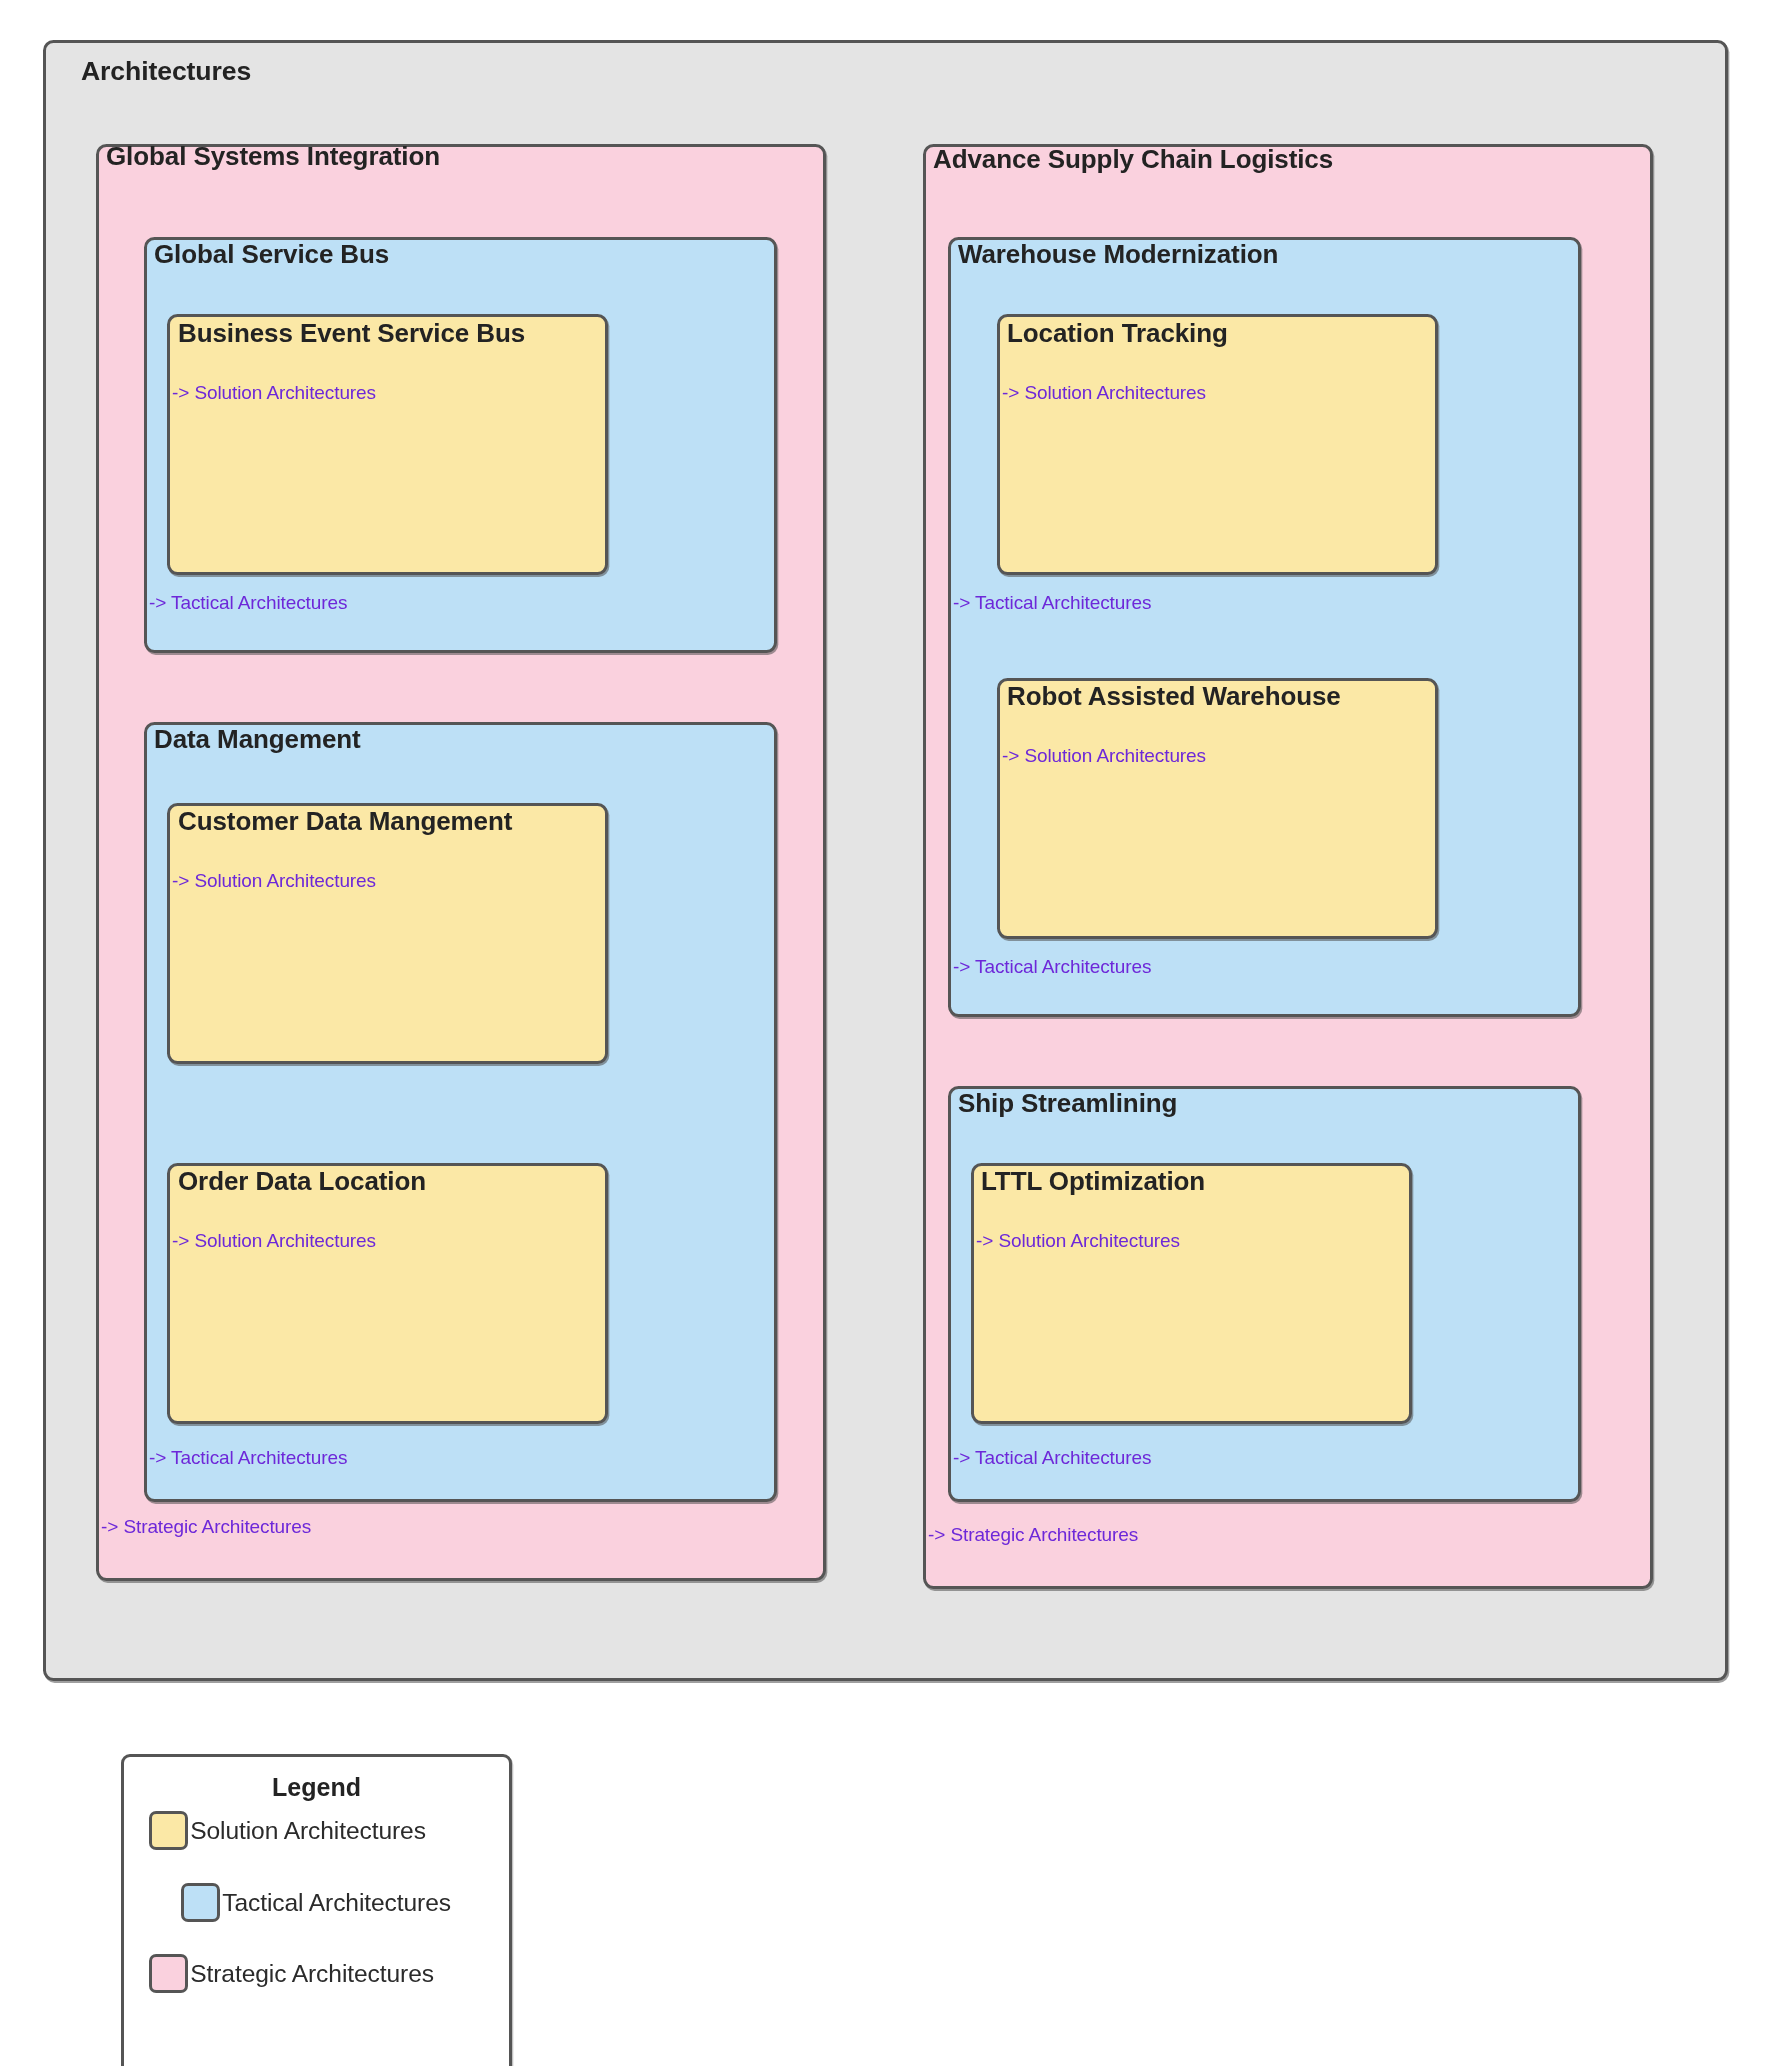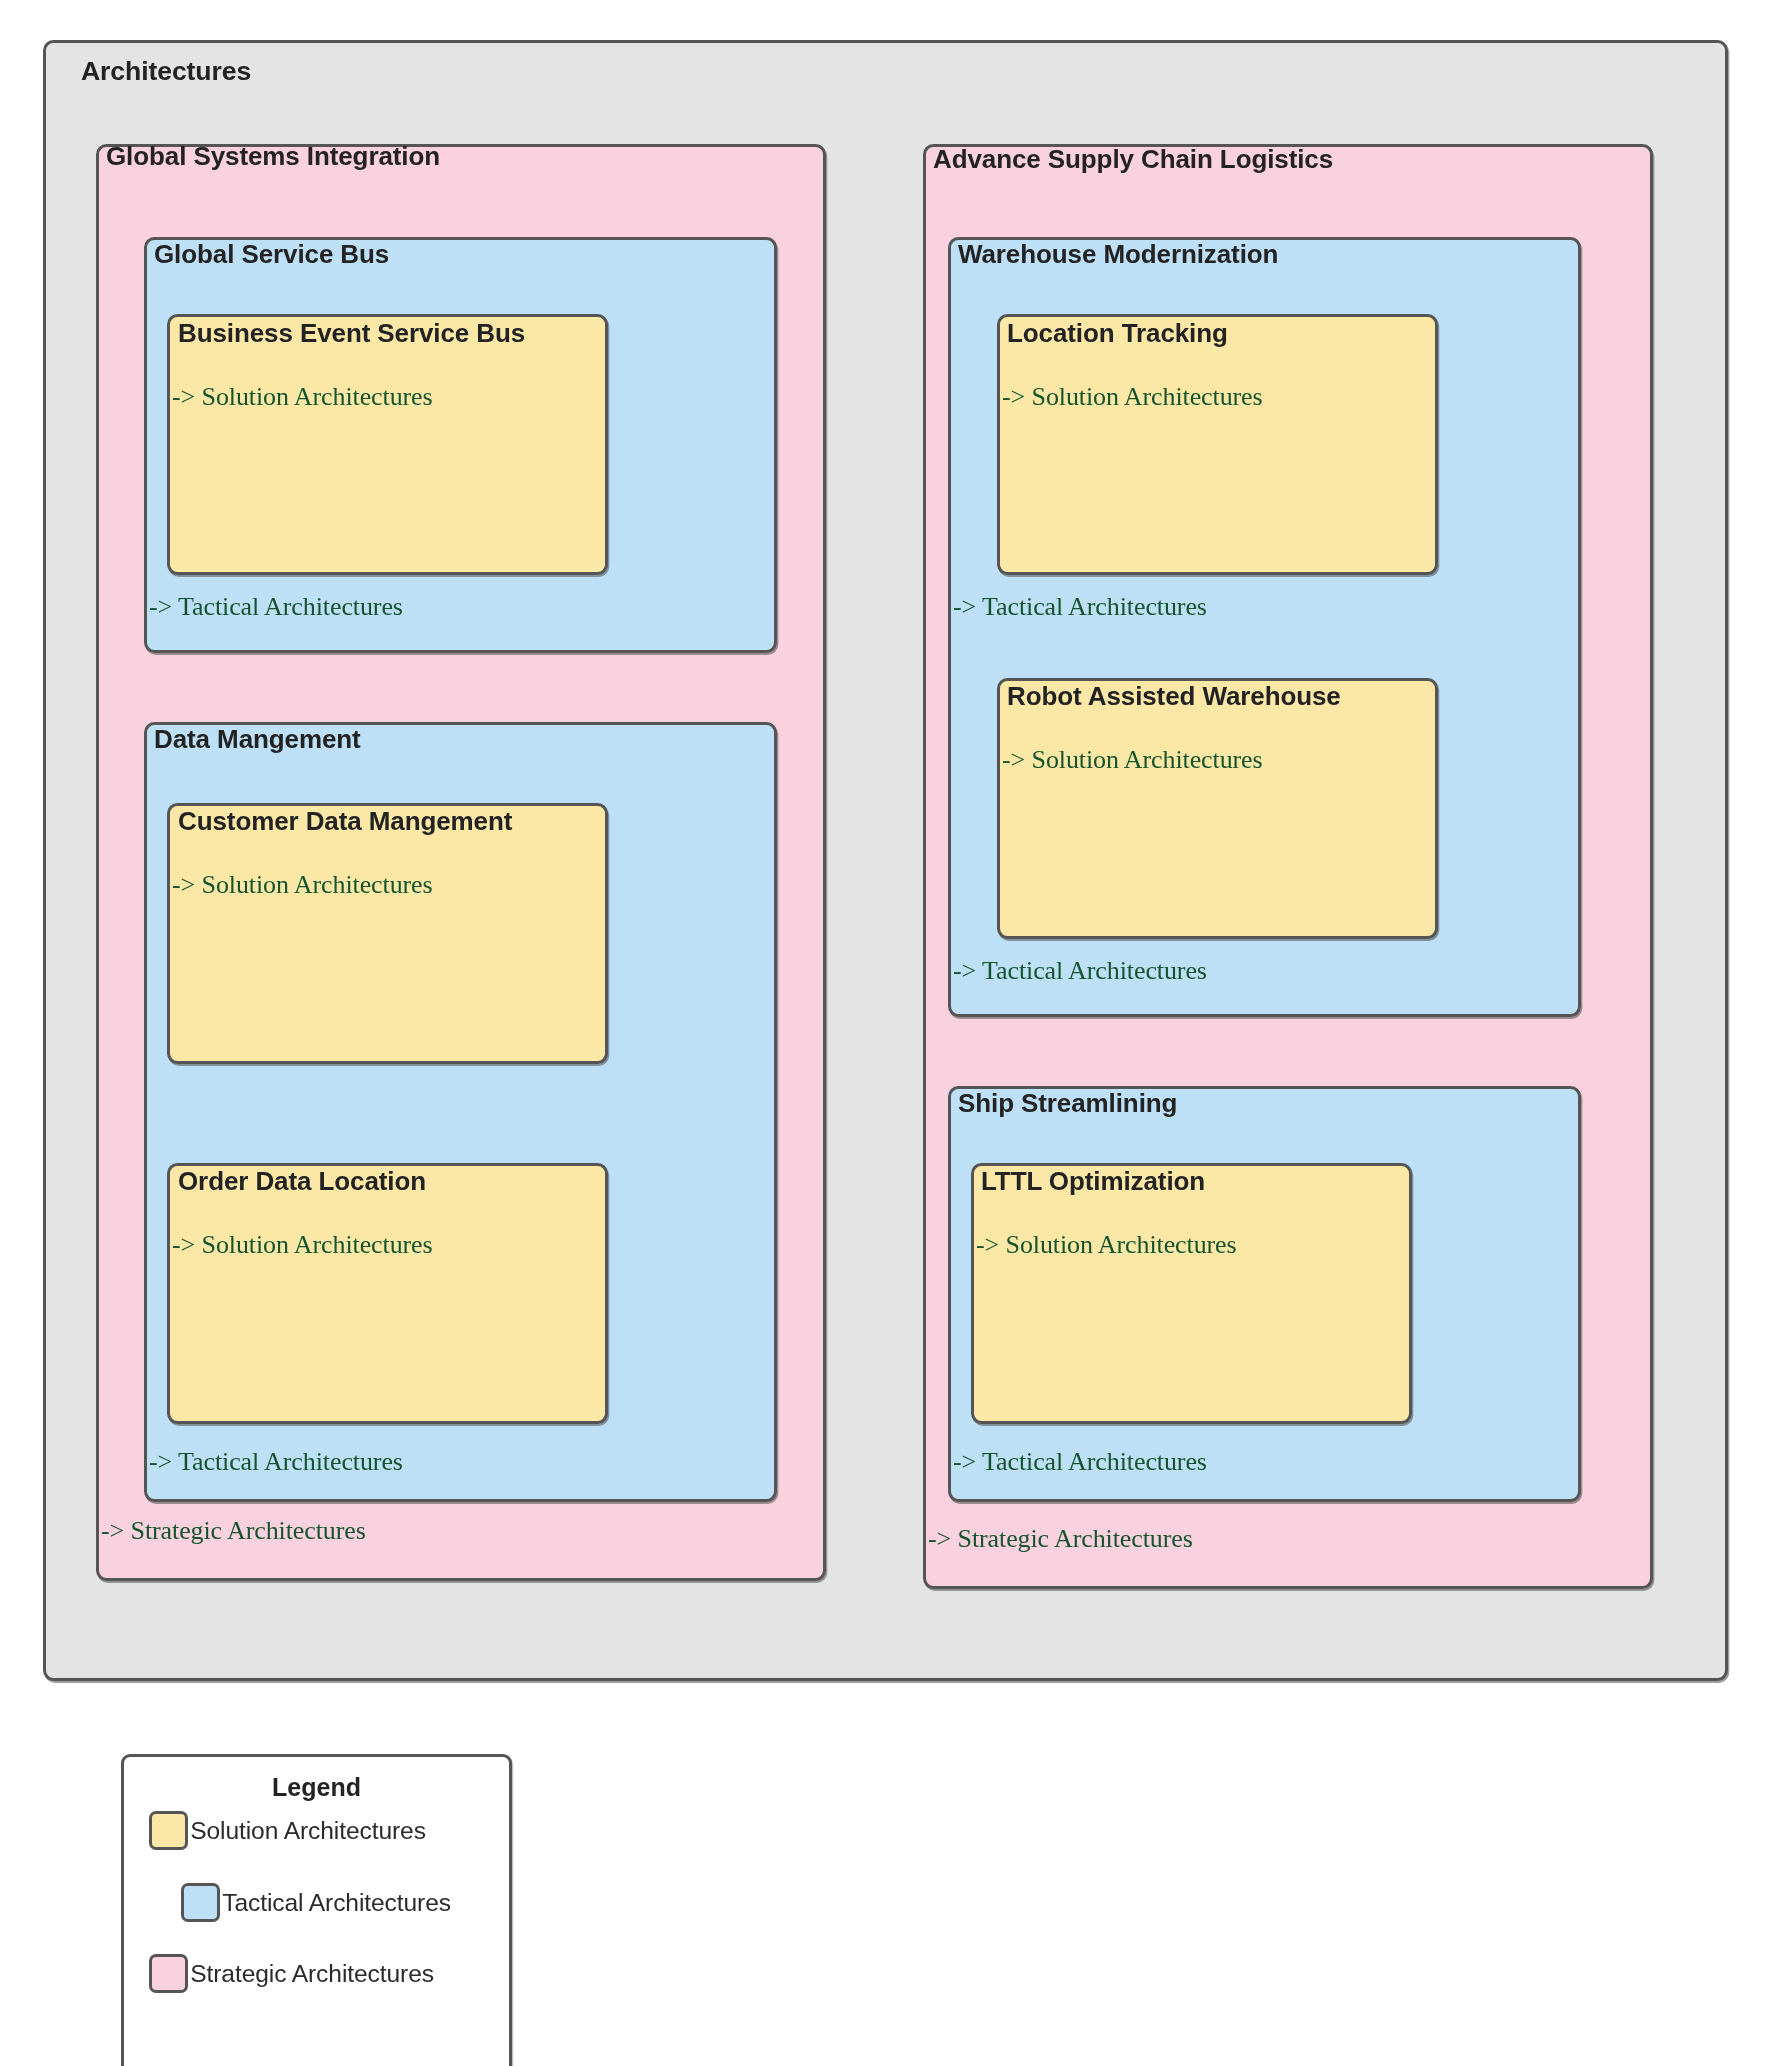--- a/index.html
+++ b/index.html
@@ -64,26 +64,25 @@
     font-weight: bold;
     font-size: 26px;
     color: #232323;
     white-space: nowrap;
     letter-spacing: -0.1px;
   }
 
   
   .type-line {
     position: absolute;
-    font-size: 26px;
+    font-size: 19px;
     font-weight: normal;
-    color: #14532d;
-    white-space: nowrap;
-    letter-spacing: -0.1px;
-    font-family: Liberation Serif, serif;
+    color: #6d28d9;
+    white-space: nowrap;
+    letter-spacing: -0.1px;
   }
 
   
   .legend-box {
     position: absolute;
     box-sizing: border-box;
     background: #ffffff;
     border: 3.2px solid #555555;
     border-radius: 9px;
     box-shadow: 1.3px 1.9px 0 rgba(80,80,80,0.35);

